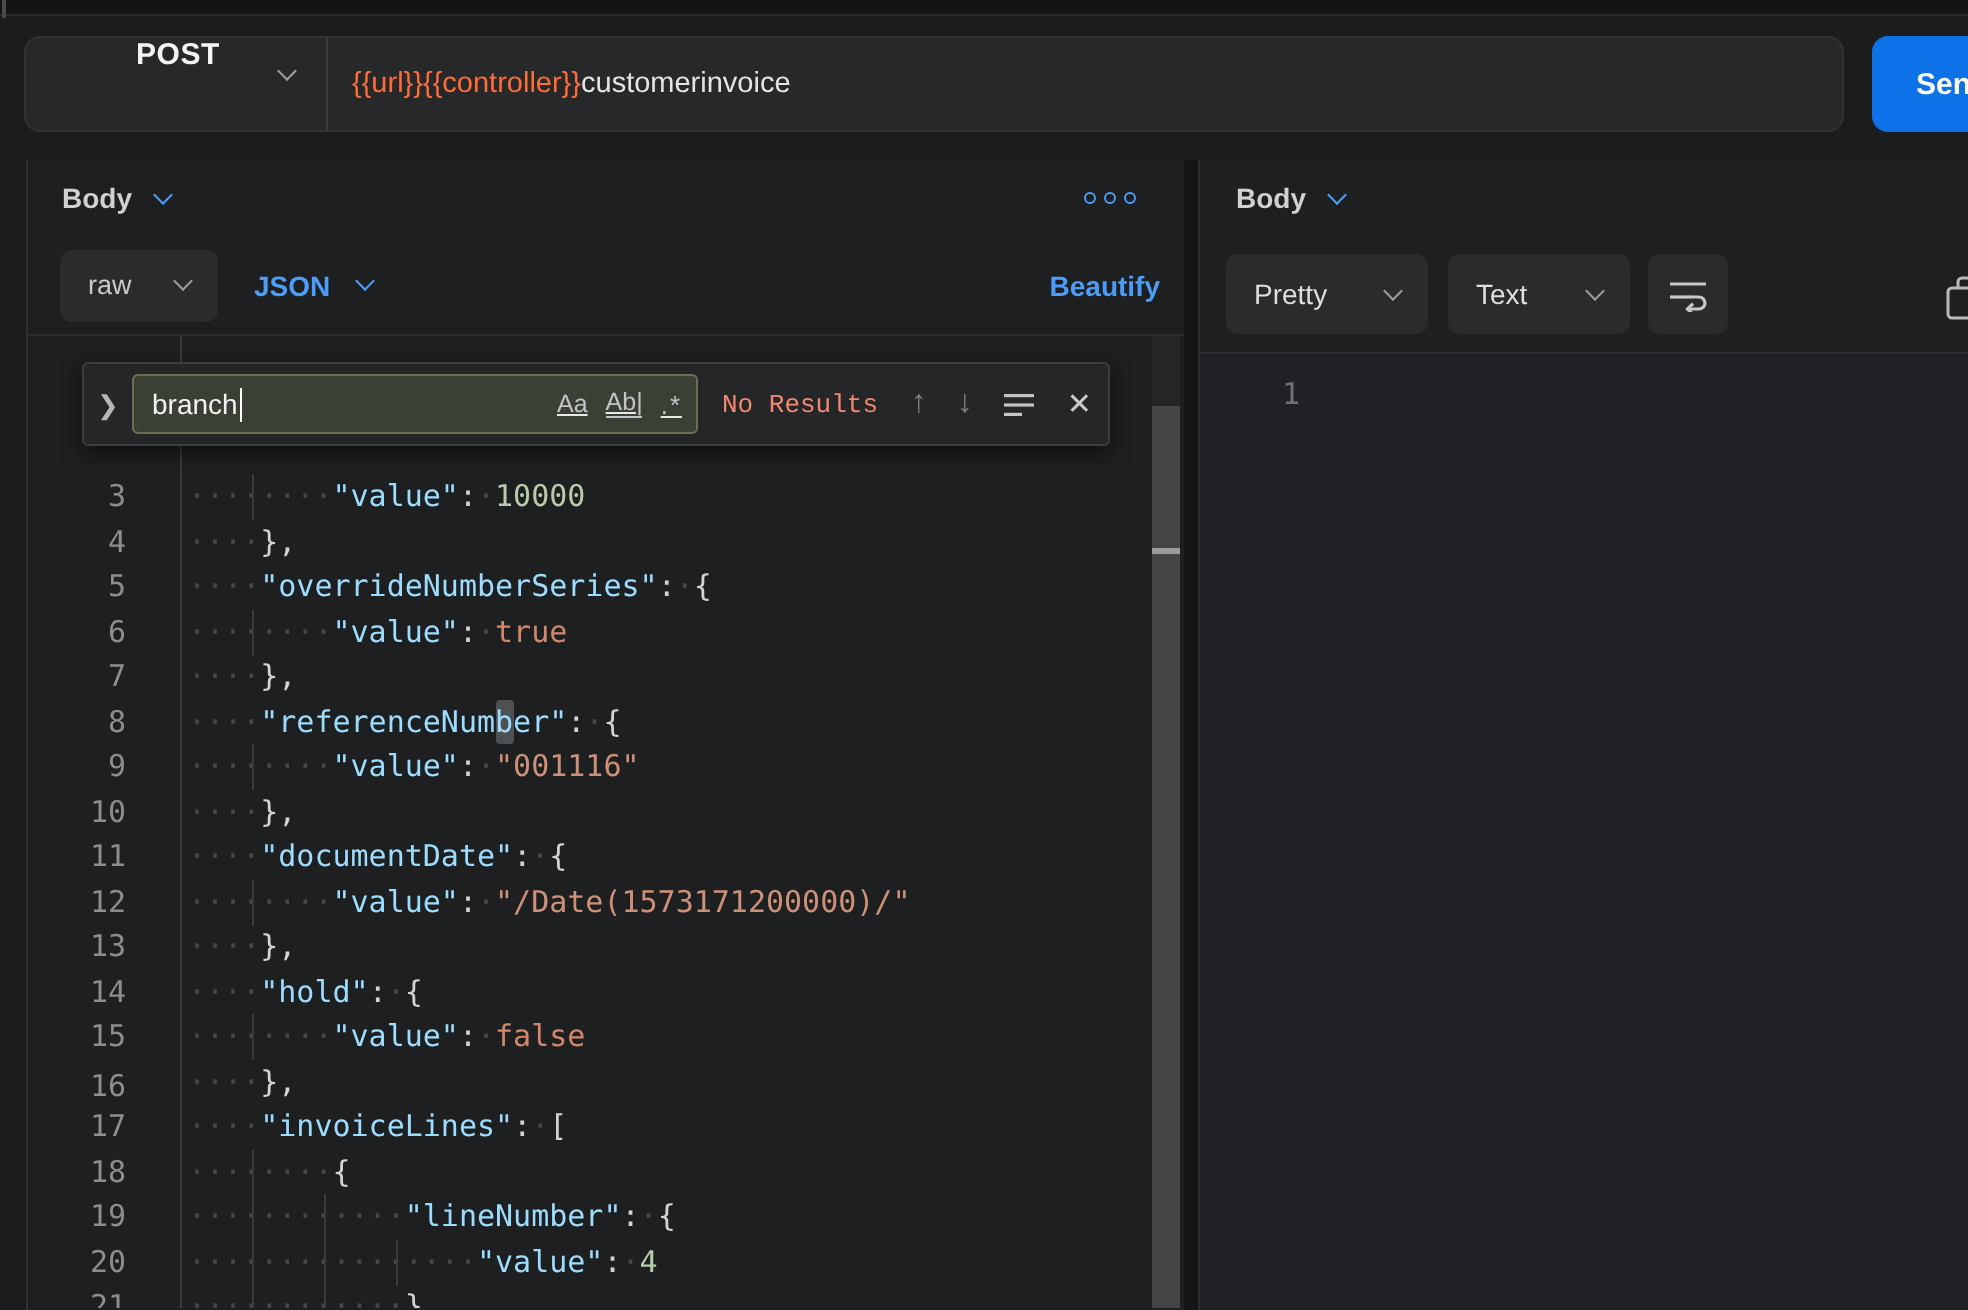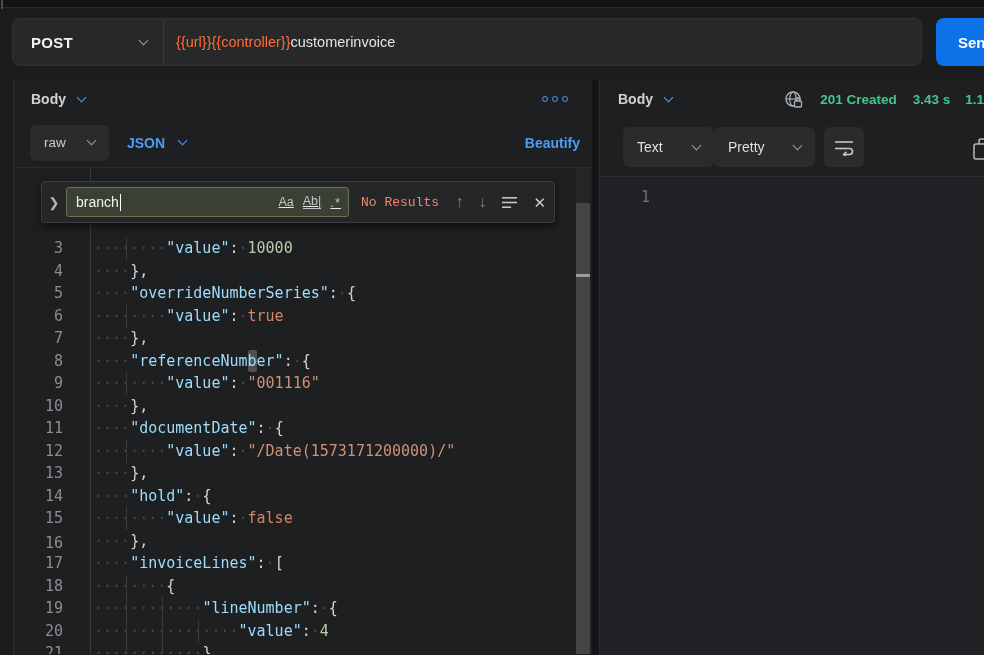--- a/index.html
+++ b/index.html
@@ -12,21 +12,21 @@
   }
   
   .top-strip { position:absolute; left:0; top:0; width:984px; height:8px;
     background:#121315; border-bottom:1px solid #2a2b2d; }
   .win-edge { position:absolute; left:1px; top:0; width:2px; height:27px; background:#4a4b4d; }
 
   
   .request-row { position:absolute; left:0; top:9px; width:984px; height:71px; background:#1b1c1e; }
   .method-url { position:absolute; left:12px; top:9px; width:910px; height:48px;
     background:#27282a; border:1px solid #313234; border-radius:8px; display:flex; align-items:stretch; overflow:hidden; }
-  .method-select { width:150px; display:flex; align-items:center; padding:0 16px 0 18px; cursor:pointer; }
+  .method-select { width:150px; display:flex; align-items:center; padding:0 16px 0 18px; cursor:pointer;flex-direction:column; }
   .method-label { font-size:15px; font-weight:bold; color:#f2f2f2; letter-spacing:.3px; }
   .chev { width:7px; height:7px; border-right:1.6px solid #9a9da0; border-bottom:1.6px solid #9a9da0;
     transform:rotate(45deg); display:inline-block; margin-top:-4px; }
   .method-select .chev { margin-left:auto; }
   .method-sep { width:1px; background:#3a3b3d; }
   .url-input { flex:1; display:flex; align-items:center; padding-left:12px; font-size:14.5px; }
   .url-vars { color:#ff6c37; }
   .url-path { color:#e4e4e6; }
   .send-btn { position:absolute; left:936px; top:9px; width:120px; height:48px;
     background:#0d72e7; border:none; border-radius:8px; color:#ffffff;
@@ -234,40 +234,28 @@
       <div class="cl" style="top: 474px;"><span class="guide" style="left: 32.12px;"></span><span class="guide" style="left: 68.24px;"></span><span class="tk-w">············</span><span class="tk-p">}</span></div>
     </div>
 </div>
 
 <div class="pane-divider"></div>
 
 <div class="right-pane">
   <div class="resp-header">
     <span class="tab-label">Body</span>
     <span class="chev blue-chev tab-chev"></span>
-    <span class="resp-meta">
-      <svg class="globe-icon" width="19" height="19" viewBox="0 0 19 19">
-        <circle cx="9" cy="9" r="7" fill="none" stroke="#aeb1b4" stroke-width="1.4"></circle>
-        <ellipse cx="9" cy="9" rx="3.2" ry="7" fill="none" stroke="#aeb1b4" stroke-width="1.2"></ellipse>
-        <line x1="2.2" y1="9" x2="15.8" y2="9" stroke="#aeb1b4" stroke-width="1.2"></line>
-        <rect x="10.5" y="11" width="7" height="6" rx="1" fill="#1e1f21" stroke="#aeb1b4" stroke-width="1.3"></rect>
-        <path d="M12 11 v-1.4 a2 2 0 0 1 4 0 V11" fill="none" stroke="#aeb1b4" stroke-width="1.3"></path>
-      </svg>
-      <span class="status-green">201 Created</span>
-      <span class="status-green resp-time">3.43 s</span>
-      <span class="status-green resp-size">1.1</span>
-    </span>
   </div>
   <div class="resp-toolbar">
+    <div class="chip pretty-chip">
+      <span>Pretty</span>
+      <span class="chev"></span>
+    </div>
     <div class="chip text-chip">
       <span>Text</span>
-      <span class="chev"></span>
-    </div>
-    <div class="chip pretty-chip">
-      <span>Pretty</span>
       <span class="chev"></span>
     </div>
     <div class="chip wrap-chip">
       <svg width="20" height="17" viewBox="0 0 20 17">
         <line x1="1" y1="3" x2="19" y2="3" stroke="#c6c8ca" stroke-width="1.6"></line>
         <line x1="1" y1="9.5" x2="12" y2="9.5" stroke="#c6c8ca" stroke-width="1.6"></line>
         <path d="M12 9.5 h3.5 a3 3 0 0 1 0 6 h-5" fill="none" stroke="#c6c8ca" stroke-width="1.6"></path>
         <path d="M12.5 12.8 l-2.8 2.7 2.8 2.7" fill="none" stroke="#c6c8ca" stroke-width="1.6"></path>
       </svg>
     </div>

